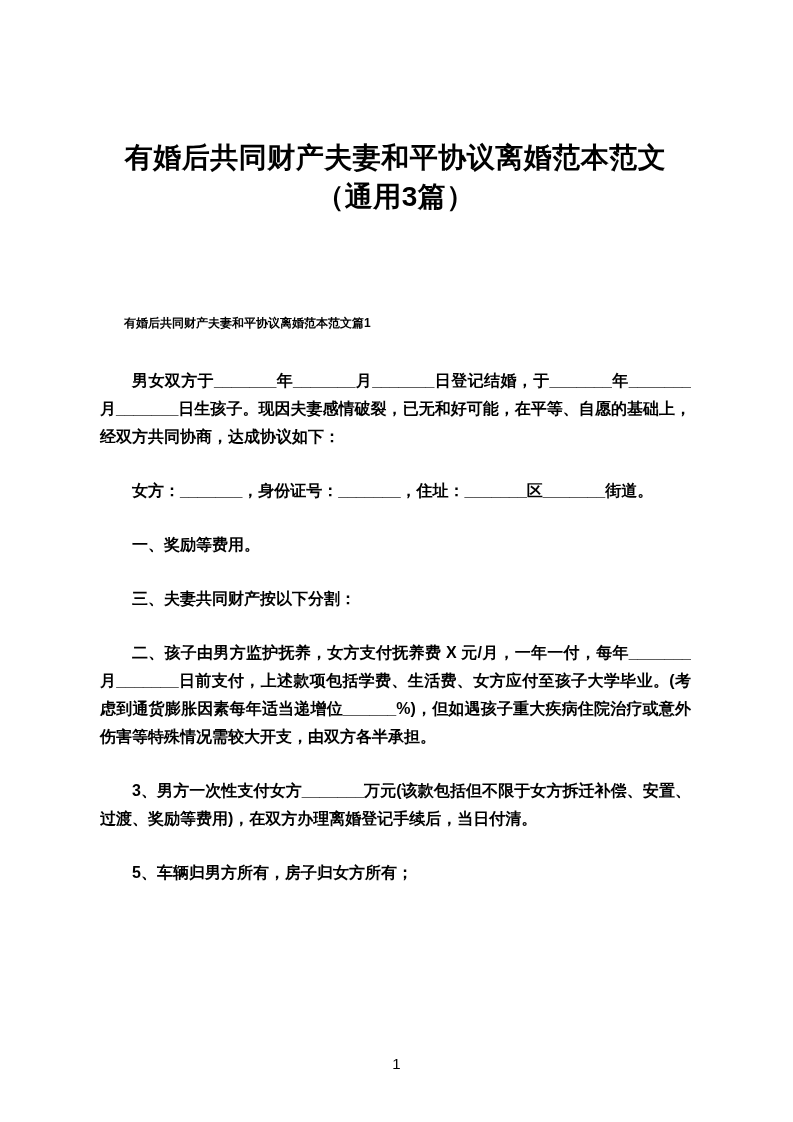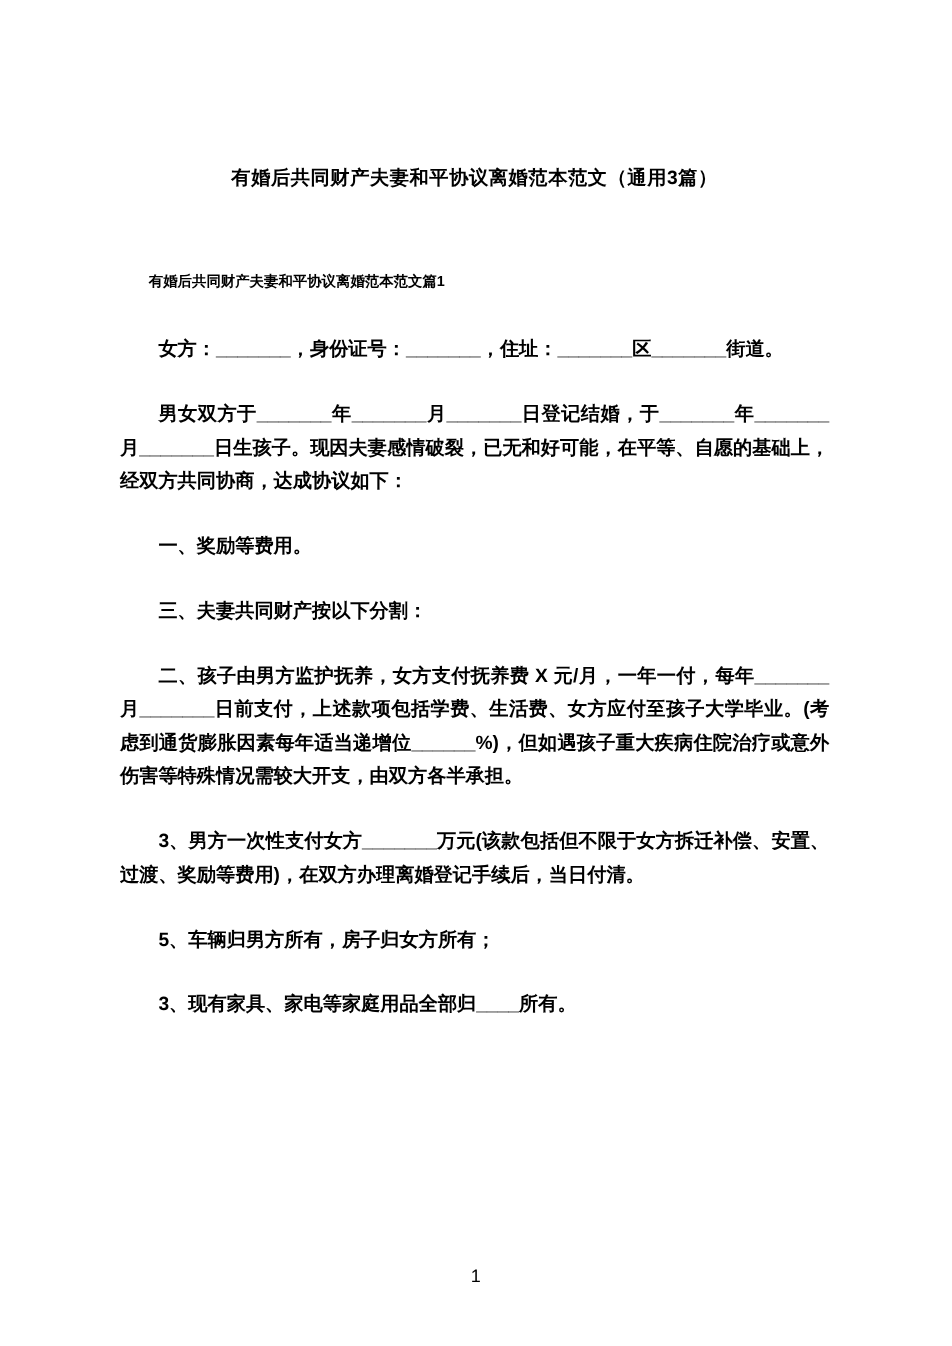--- a/index.html
+++ b/index.html
@@ -16,22 +16,22 @@
   .page {
     position: relative;
     box-sizing: border-box;
     width: 793px;
     height: 1122px;
     padding: 138px 102px 0 100px;
     background: #ffffff;
     overflow: hidden;
   }
   .doc-title {
-    margin: 0 0 60px 0;
-    font-size: 16px;
+    margin: 0 0 93px 0;
+    font-size: 28px;
     font-weight: 700;
     line-height: 1.4;
     text-align: center;
     letter-spacing: 0.5px;
   }
   .section-heading {
     margin: 0 0 30px 0;
     font-size: 12px;
     font-weight: 700;
     line-height: 28px;
@@ -59,25 +59,24 @@
 </head>
 <body>
 
 <div class="page">
 
   <h1 class="doc-title">有婚后共同财产夫妻和平协议离婚范本范文（通用3篇）</h1>
 
   <h2 class="section-heading">有婚后共同财产夫妻和平协议离婚范本范文篇1</h2>
 
   <div>
+    <p class="para">男女双方于_______年_______月_______日登记结婚，于_______年_______月_______日生孩子。现因夫妻感情破裂，已无和好可能，在平等、自愿的基础上，经双方共同协商，达成协议如下：</p>
     <p class="para">女方：_______，身份证号：_______，住址：_______区_______街道。</p>
-    <p class="para">男女双方于_______年_______月_______日登记结婚，于_______年_______月_______日生孩子。现因夫妻感情破裂，已无和好可能，在平等、自愿的基础上，经双方共同协商，达成协议如下：</p>
     <p class="para">一、奖励等费用。</p>
     <p class="para">三、夫妻共同财产按以下分割：</p>
     <p class="para">二、孩子由男方监护抚养，女方支付抚养费 X 元/月，一年一付，每年_______月_______日前支付，上述款项包括学费、生活费、女方应付至孩子大学毕业。(考虑到通货膨胀因素每年适当递增位______%)，但如遇孩子重大疾病住院治疗或意外伤害等特殊情况需较大开支，由双方各半承担。</p>
     <p class="para">3、男方一次性支付女方_______万元(该款包括但不限于女方拆迁补偿、安置、过渡、奖励等费用)，在双方办理离婚登记手续后，当日付清。</p>
     <p class="para">5、车辆归男方所有，房子归女方所有；</p>
-    <p class="para">3、现有家具、家电等家庭用品全部归____所有。</p>
   </div>
 
   <div class="page-number">1</div>
 
 </div>
 
 </body></html>

